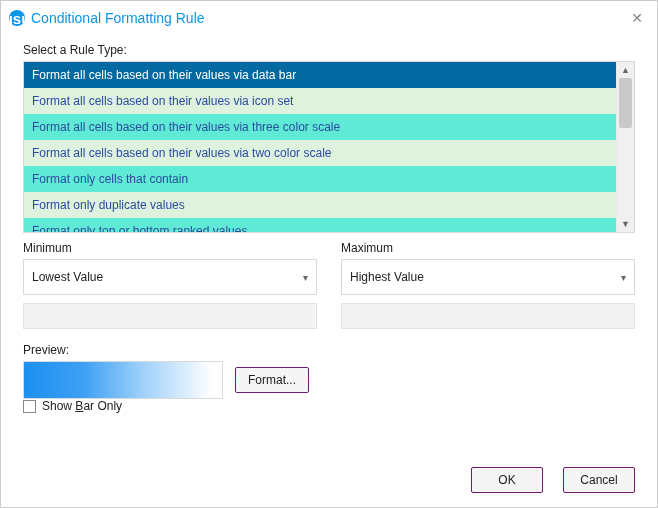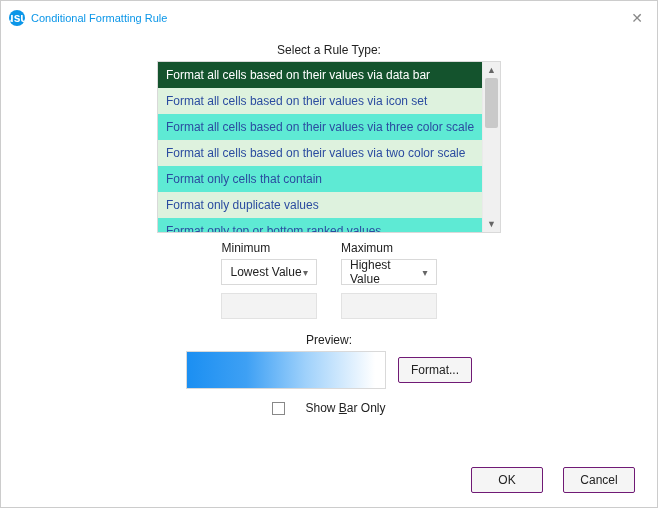--- a/index.html
+++ b/index.html
@@ -24,44 +24,43 @@
     display: flex;
     align-items: center;
     padding: 6px 10px 6px 8px;
     height: 34px;
   }
   .titlebar .app-icon {
     width: 16px; height: 16px;
     border-radius: 50%;
     background: #0b96e8;
     color: #fff;
-    font-size: 12px;
+    font-size: 15px;
     font-weight: bold;
     display: flex; align-items: center; justify-content: center;
     margin-right: 6px;
   }
   .titlebar .title {
     color: #0b96e8;
-    font-size: 11px;
+    font-size: 14px;
   }
   .titlebar .spacer { flex: 1; }
   .titlebar .close {
     color: #888;
     font-size: 14px;
     width: 20px; height: 20px;
     display: flex; align-items: center; justify-content: center;
     cursor: pointer;
   }
   .content {
     padding: 4px 22px 10px 22px;
     flex: 1;
     display: flex;
     flex-direction: column;
     color: #222;
-    align-items: center;
   }
   .section-label {
     margin: 4px 0 4px 0;
   }
   .rulelist-wrap {
     display: flex;
     border: 1px solid #d9d9d9;
     height: 172px;
     margin-bottom: 8px;
   }
@@ -70,21 +69,21 @@
     overflow: hidden;
   }
   .rule-item {
     padding: 6px 8px;
     cursor: pointer;
     white-space: nowrap;
     overflow: hidden;
     text-overflow: ellipsis;
   }
   .rule-item.selected {
-    background: #14532d;
+    background: #0369a1;
     color: #fff;
   }
   .rule-item.alt-a { background: #def2de; color: #2b4ca0; }
   .rule-item.alt-b { background: #5eead4; color: #2b4ca0; }
   .scrollbar-col {
     width: 18px;
     background: #f0f0f0;
     position: relative;
     display: flex;
     flex-direction: column;
@@ -108,21 +107,21 @@
   }
   .minmax-row {
     display: flex;
     gap: 24px;
     margin-bottom: 10px;
   }
   .minmax-col { flex: 1; display: flex; flex-direction: column; }
   .field-label { margin-bottom: 4px; }
   .dropdown {
     border: 1px solid #d9d9d9;
-    height: 26px;
+    height: 36px;
     display: flex;
     align-items: center;
     padding: 0 8px;
     cursor: pointer;
     background: #fff;
   }
   .dropdown .dd-text { flex: 1; color: #222; }
   .dropdown .dd-caret { color: #666; font-size: 10px; }
   .value-box {
     border: 1px solid #e2e2e2;
@@ -150,22 +149,22 @@
     align-items: center;
     justify-content: center;
     min-width: 72px;
     cursor: pointer;
     border-radius: 2px;
     color: #222;
   }
   .checkbox-row {
     display: flex;
     align-items: center;
-    margin-top: 12px;
-    gap: 20px;
+    margin-top: 0;
+    gap: 6px;
     cursor: pointer;
   }
   .checkbox-box {
     width: 13px; height: 13px;
     border: 1px solid #888;
     background: #fff;
   }
   .checkbox-text .u { text-decoration: underline; }
   .footer {
     display: flex;

